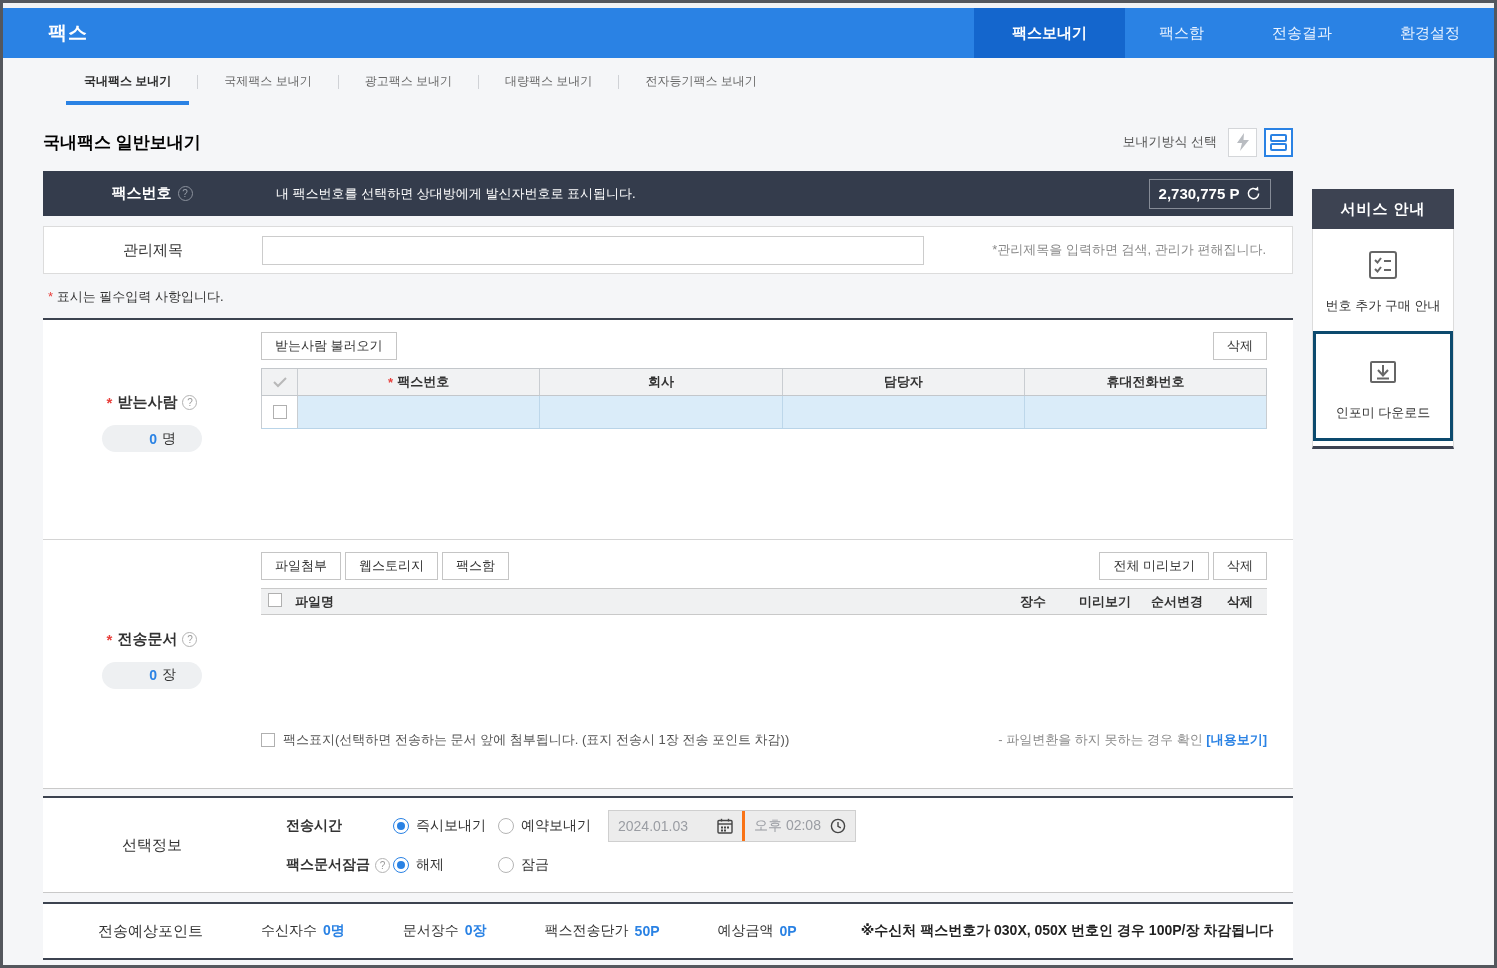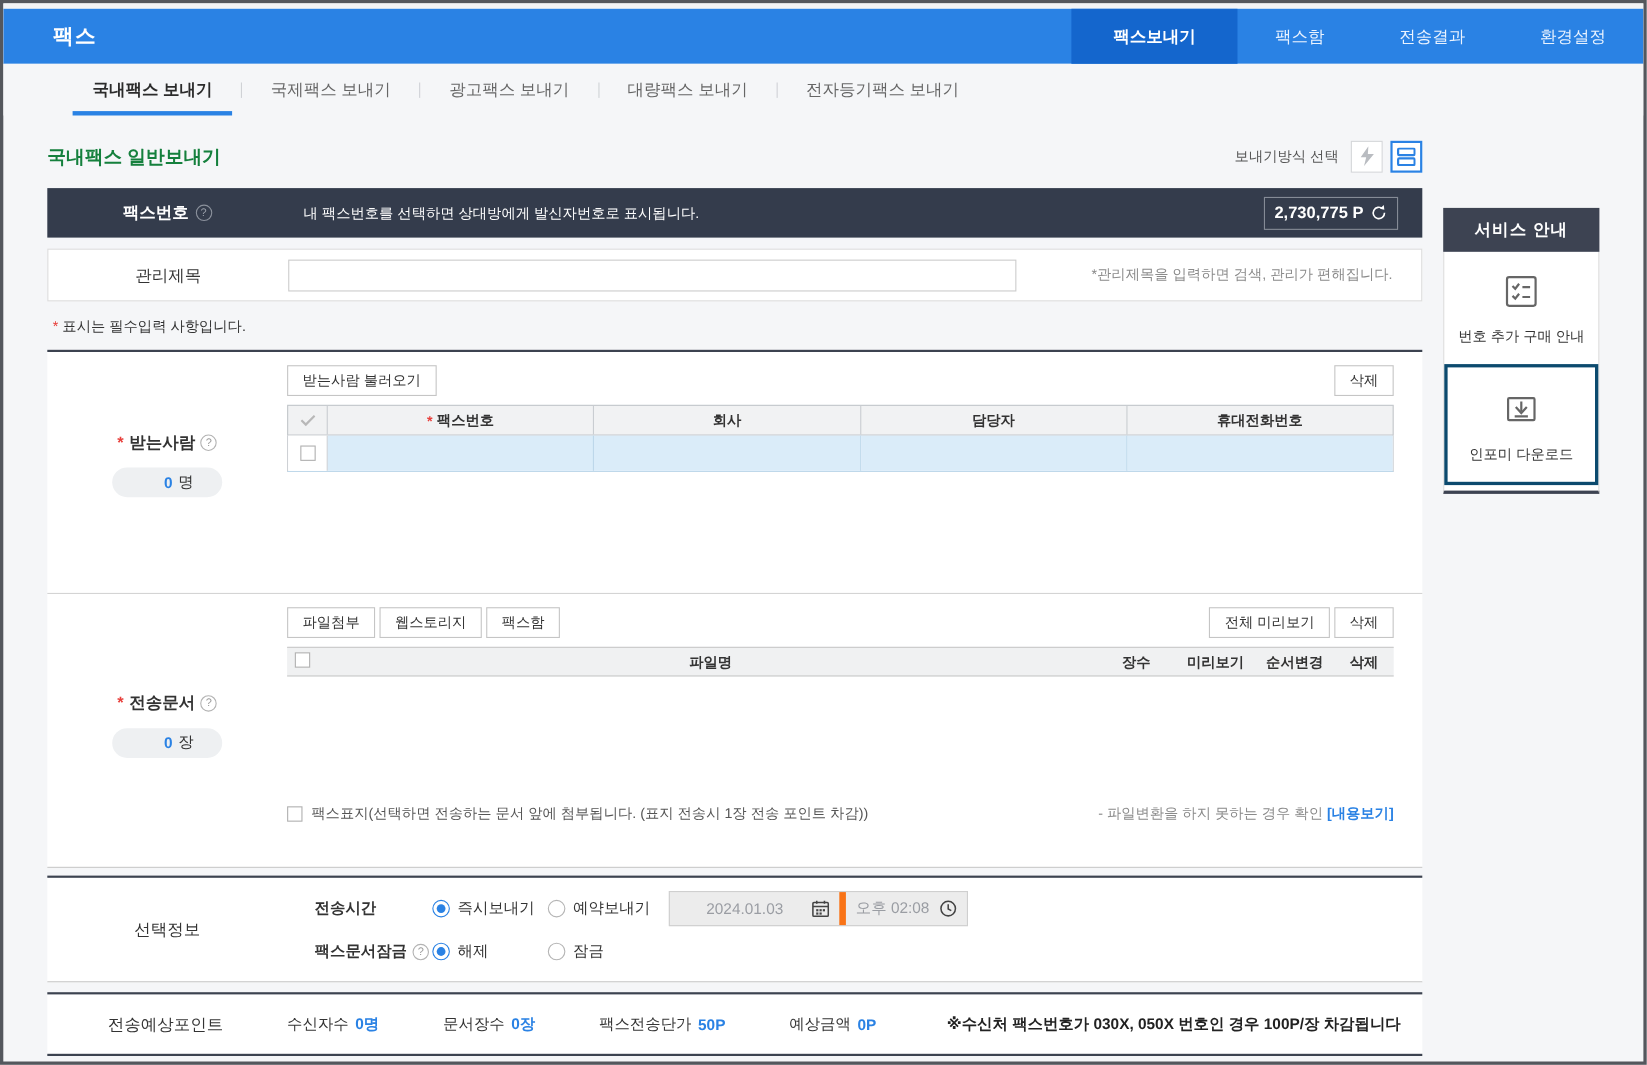--- a/index.html
+++ b/index.html
@@ -10,31 +10,31 @@
   
   .topgap { height:5px; background:#f2f3f5; }
   .topbar { height:50px; background:#2a82e4; display:flex; align-items:center; justify-content:space-between; }
   .app-title { color:#fff; font-size:19px; font-weight:bold; padding-left:45px; letter-spacing:1px; }
   .topnav { display:flex; height:50px; align-items:stretch; }
   .topnav .nav-item { color:#eaf3ff; font-size:15px; display:flex; align-items:center; padding:0 34px; cursor:pointer; }
   .topnav .nav-item.active { background:#1466cd; font-weight:bold; color:#fff; padding:0 38px; }
 
   
   .tabs { height:47px; background:#f5f6f8; display:flex; align-items:center; padding-left:55px; }
-  .tab { position:relative; font-size:15px; color:#666; padding:0 26px; height:100%; display:flex; align-items:center; cursor:pointer; }
+  .tab { position:relative; font-size:12px; color:#666; padding:0 26px; height:100%; display:flex; align-items:center; cursor:pointer; }
   .tab.active { color:#2b2b2b; font-weight:bold; }
   .tab.active:after { content:""; position:absolute; left:8px; right:8px; bottom:0; height:4px; background:#2a82e4; }
   .tab-sep { width:1px; height:14px; background:#d0d2d6; }
 
   .content { position:relative; padding:0 40px; }
   .main { width:1250px; }
 
   
   .section-head { height:66px; display:flex; align-items:center; justify-content:space-between; padding-top:8px; }
-  .section-title { font-size:17px; font-weight:bold; color:#15803d; }
+  .section-title { font-size:17px; font-weight:bold; color:#000000; }
   .send-mode { display:flex; align-items:center; gap:7px; }
   .send-mode-label { font-size:13px; color:#555; margin-right:4px; }
   .mode-btn { width:29px; height:29px; background:#fff; border:1px solid #d4d6d9; display:flex; align-items:center; justify-content:center; cursor:pointer; }
   .mode-btn.selected { border:2px solid #2a82e4; }
 
   
   .dark-bar { height:45px; background:#343c4c; display:flex; align-items:center; }
   .dark-bar .fx-label { width:218px; display:flex; align-items:center; justify-content:center; gap:6px; color:#fff; font-size:15px; font-weight:bold; }
   .qmark { display:inline-block; width:15px; height:15px; border:1px solid #8b919c; border-radius:50%; color:#9aa0aa; font-size:10px; line-height:13px; text-align:center; font-weight:normal; }
   .qmark:before { content:"?"; }
@@ -78,42 +78,42 @@
   .rt-row .cell:last-child { border-right:none; }
   .rt-row .c-check { background:#fff; display:flex; align-items:center; justify-content:center; border-right:1px solid #c9cdd1; }
   .rt-row .blue { background:#daecf9; }
   .cbox { width:14px; height:14px; border:1px solid #b0b0b0; background:#fff; display:inline-block; cursor:pointer; }
 
   
   .doc-sec { min-height:249px; padding-bottom:10px; }
   .doc-btns { display:flex; gap:4px; }
   .dt-head { margin-top:8px; display:flex; align-items:center; height:27px; background:#f0f1f2; border-top:1px solid #c9c9c9; border-bottom:1px solid #c9c9c9; font-size:13px; font-weight:bold; color:#333; }
   .dt-head .h-check { width:34px; padding-left:7px; }
-  .dt-head .h-file { flex:1; text-align:center; }
+  .dt-head .h-file { flex:1; text-align:left; }
   .dt-head .h-sm { width:72px; text-align:center; }
   .doc-empty { height:112px; }
   .cover-row { display:flex; justify-content:space-between; align-items:center; margin-top:4px; font-size:13px; }
   .cover-left { display:flex; align-items:center; gap:8px; color:#555; }
   .conv-note { color:#8a8a8a; }
   .conv-link { color:#2a82e4; font-weight:bold; cursor:pointer;text-align:center; }
 
   
   .optbox { margin-top:7px; background:#fff; border-top:2px solid #3c4350; border-bottom:1px solid #c9c9c9; display:flex; min-height:93px; }
   .optbox .col-label { gap:0; }
   .optbox .col-label .lab { font-weight:normal; }
   .opt-body { flex:1; padding:13px 0 12px 25px; display:flex; flex-direction:column; gap:9px; }
   .opt-row { display:flex; align-items:center; height:30px; }
   .opt-lab { width:107px; font-size:14px; font-weight:bold; color:#333; display:flex; align-items:center; gap:5px; }
   .radio-item { width:105px; display:flex; align-items:center; gap:7px; font-size:14px; color:#333; cursor:pointer; }
   .radio { width:16px; height:16px; border-radius:50%; border:1px solid #b5b5b5; background:#fff; position:relative; flex:none; }
   .radio.checked { border-color:#2a82e4; }
   .radio.checked:after { content:""; position:absolute; left:3px; top:3px; width:8px; height:8px; border-radius:50%; background:#2a82e4; }
   .dtgroup { display:flex; margin-left:5px; border:1px solid #cfcfcf; background:#ececec; }
   .dtcell { height:30px; display:flex; align-items:center; justify-content:space-between; padding:0 9px; color:#9a9da3; font-size:14px; }
-  .dtcell.date { width:136px; border-right:6px solid #f97316;margin-left:24px; }
+  .dtcell.date { width:136px; border-right:3px solid #f97316; }
   .dtcell.time { width:110px; }
 
   
   .sumbox { margin-top:9px; background:#fff; border-top:2px solid #3c4350; border-bottom:2px solid #3c4350; height:58px; display:flex; align-items:center; font-size:14px; color:#333; }
   .sum-title { font-size:15px; font-weight:normal; margin-left:55px; }
   .sum-item { margin-left:58px; display:flex; gap:6px; align-items:center; }
   .sum-item .v { color:#2a82e4; font-weight:bold; }
   .sum-note { margin-left:64px; font-weight:bold; color:#222; }
 
   

